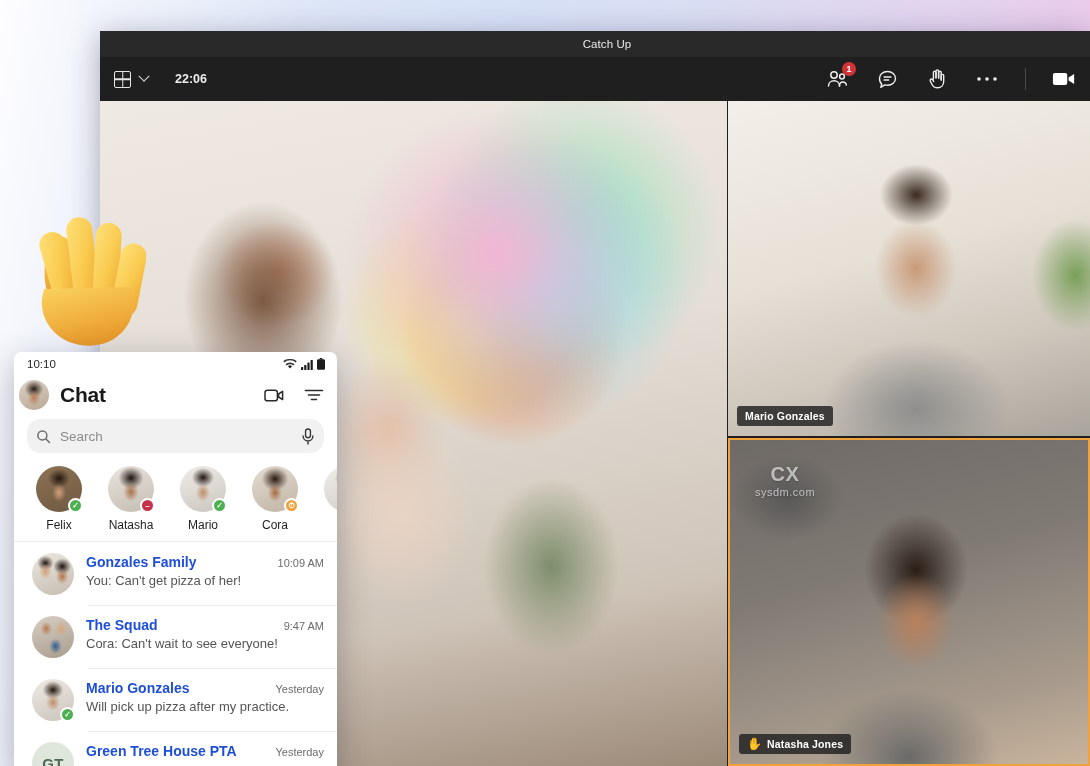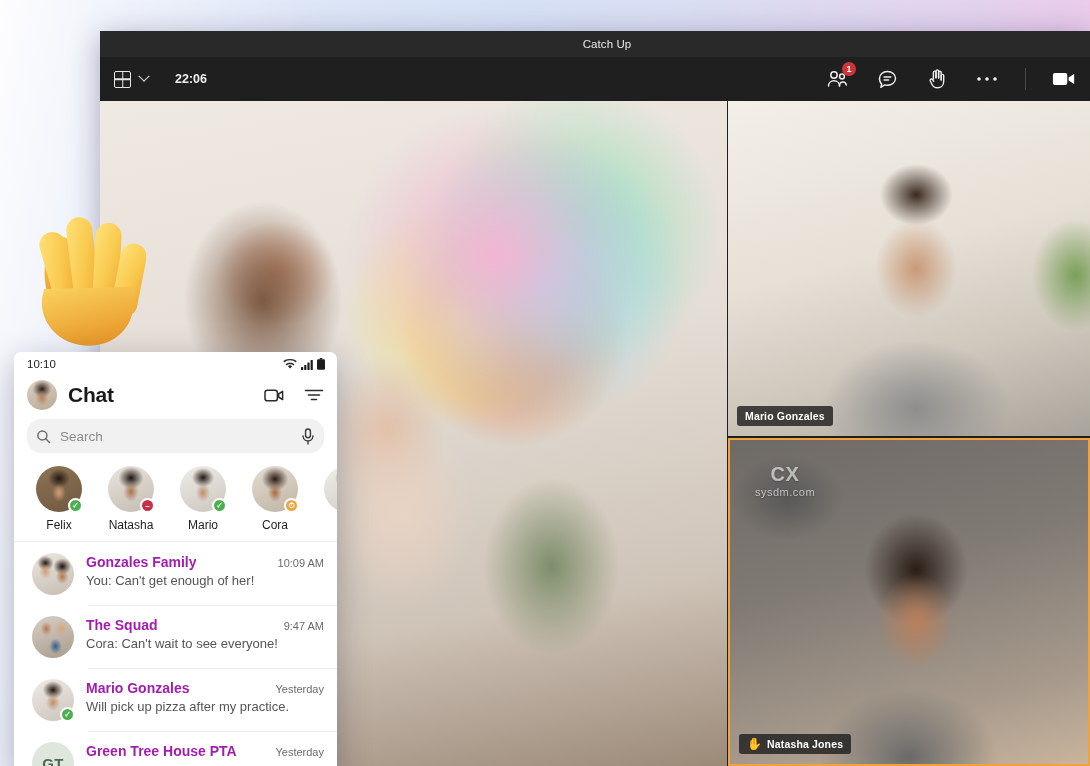--- a/index.html
+++ b/index.html
@@ -136,21 +136,21 @@
     background: #ffffff; border-radius: 7px 7px 0 0;
     box-shadow: 0 10px 34px rgba(25,20,50,.30);
     overflow: hidden; z-index: 50;
   }
   .m-status {
     height: 24px; display: flex; align-items: center;
     padding: 0 12px 0 13px; font-size: 11.5px; color: #1d1d1d; font-weight: 500;
   }
   .m-status-right { margin-left: auto; display: flex; align-items: center; gap: 4px; }
   .m-header {
-    display: flex; align-items: center; padding: 4px 13px 9px 13px; gap: 11px;
+    display: flex; align-items: center; padding: 4px 13px 9px 5px; gap: 11px;
   }
   .m-avatar {
     width: 30px; height: 30px; border-radius: 50%; flex: none;
     background:
       radial-gradient(ellipse 9px 11px at 50% 60%, #b97f58 0%, rgba(185,127,88,0) 70%),
       radial-gradient(ellipse 13px 12px at 50% 30%, #2b1c14 0%, rgba(43,28,20,0) 72%),
       linear-gradient(160deg,#ded3c7,#b9a894);
   }
   .m-title { font-size: 21px; font-weight: 700; color: #191919; letter-spacing: -.2px; }
   .m-head-actions { margin-left: auto; display: flex; align-items: center; gap: 20px; }
@@ -216,21 +216,21 @@
   .g3 { background: radial-gradient(ellipse 10px 12px at 50% 56%, #c08d68 0%, rgba(192,141,104,0) 70%),
                     radial-gradient(ellipse 14px 12px at 50% 26%, #211509 0%, rgba(33,21,9,0) 74%),
                     linear-gradient(160deg,#efebe5,#cbc4bb); }
   .g4 {
     background: #dfe7dc; color: #4f6a50; font-size: 15px; font-weight: 600;
     display: flex; align-items: center; justify-content: center; letter-spacing: .3px;
   }
   .m-row-body { flex: 1; min-width: 0; padding-top: 1px; }
   .m-row-top { display: flex; align-items: baseline; gap: 8px; }
   .m-row-title {
-    font-size: 14px; font-weight: 700; color: #a21caf; white-space: nowrap;
+    font-size: 14px; font-weight: 700; color: #1d4ed8; white-space: nowrap;
     overflow: hidden; text-overflow: ellipsis;
   }
   .m-row-time { margin-left: auto; font-size: 11px; color: #6b6b6b; flex: none; }
   .m-row-sub {
     font-size: 13px; color: #555; margin-top: 3px;
     white-space: nowrap; overflow: hidden; text-overflow: ellipsis;
   }
 </style>
 </head>
 <body>
@@ -438,21 +438,21 @@
 
   <div class="m-list">
 
     <div class="m-row">
       <div class="m-row-av g1"></div>
       <div class="m-row-body">
         <div class="m-row-top">
           <span class="m-row-title">Gonzales Family</span>
           <span class="m-row-time">10:09 AM</span>
         </div>
-        <div class="m-row-sub">You: Can't get enough of her!</div>
+        <div class="m-row-sub">You: Can't get pizza of her!</div>
       </div>
     </div>
 
     <div class="m-row">
       <div class="m-row-av g2"></div>
       <div class="m-row-body">
         <div class="m-row-top">
           <span class="m-row-title">The Squad</span>
           <span class="m-row-time">9:47 AM</span>
         </div>

